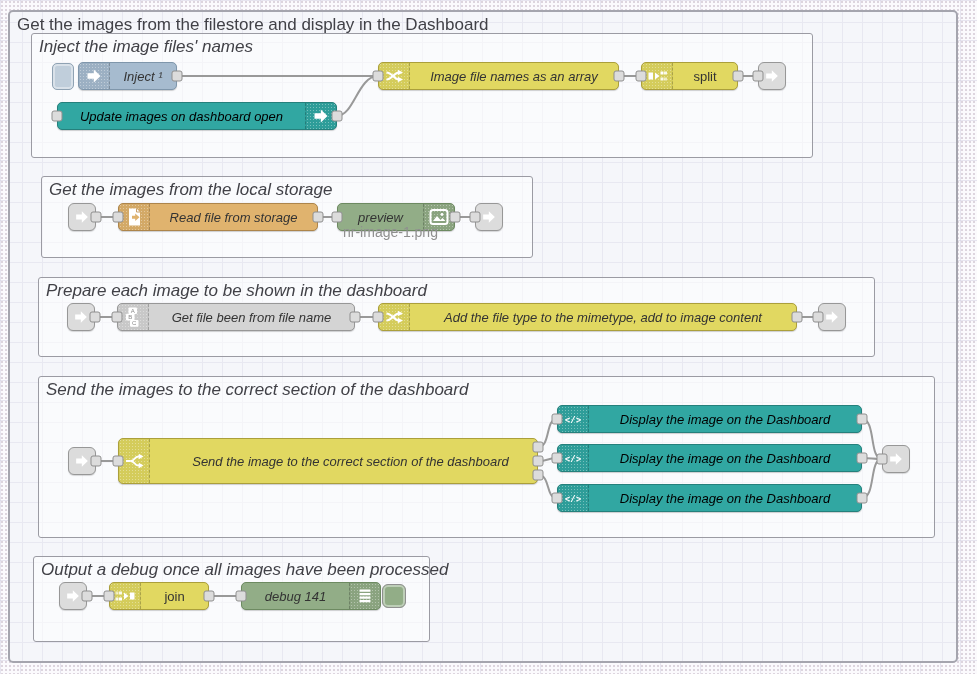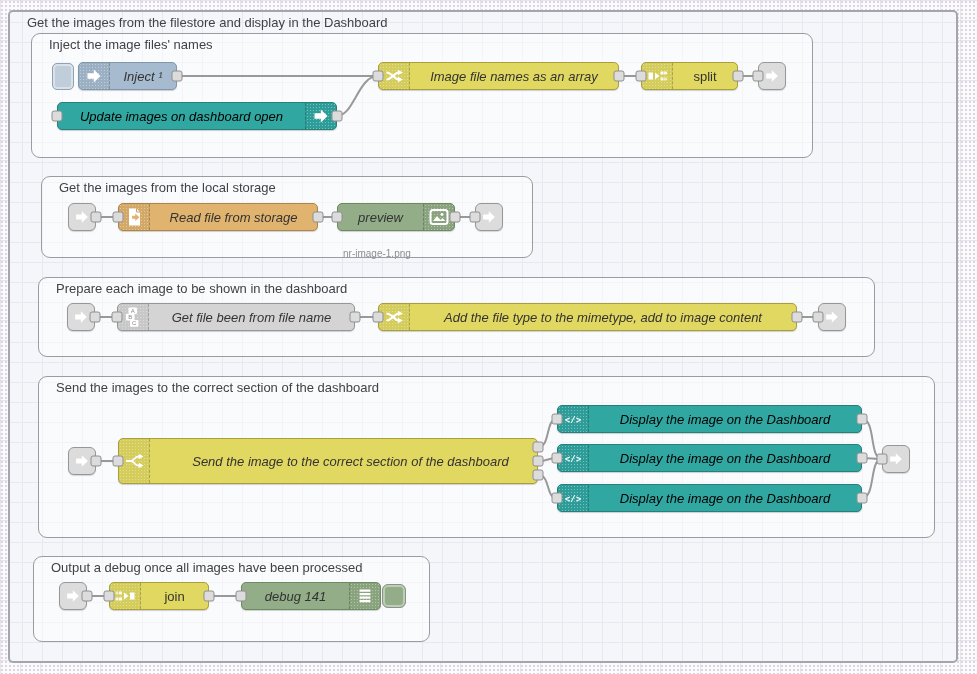--- a/index.html
+++ b/index.html
@@ -17,29 +17,30 @@
   #g-outer{
     left:8px;top:10px;width:950px;height:653px;
     border:2px solid #a5a5ae;border-radius:5px;
     background:
       linear-gradient(to right, #e8e8f1 1px, transparent 1px),
       linear-gradient(to bottom, #e8e8f1 1px, transparent 1px),
       #f5f6fa;
     background-size:20px 20px;background-position:12px 10px;
   }
   .group-inner{
-    border:1px solid #9b9ba3;border-radius:9px;
+    border:1px solid #9b9ba3;border-radius:3px;
     background:rgba(255,255,255,.5);
+    font-style:italic;
   }
   #g-a{left:31px;top:33px;width:782px;height:125px;}
   #g-b{left:41px;top:176px;width:492px;height:82px;}
   #g-c{left:38px;top:277px;width:837px;height:80px;}
   #g-d{left:38px;top:376px;width:897px;height:162px;}
   #g-e{left:33px;top:556px;width:397px;height:86px;}
-  .glabel{position:absolute;top:3px;left:17px;font-size:13px;color:#414147;white-space:nowrap;}
+  .glabel{position:absolute;top:3px;left:7px;font-size:17px;color:#414147;white-space:nowrap;}
 
   .node{
     position:absolute;height:28px;box-sizing:border-box;
     border:1px solid;border-radius:5px;display:flex;align-items:stretch;
     box-shadow:0 1px 1px rgba(0,0,0,.18);cursor:pointer;
   }
   .node .lbl{
     flex:1;display:flex;align-items:center;justify-content:center;
     font-size:13px;font-style:italic;color:#333;white-space:nowrap;padding:0 6px;overflow:hidden;
   }
@@ -93,21 +94,21 @@
   .btn-inject{
     position:absolute;left:52px;top:63px;width:22px;height:27px;box-sizing:border-box;
     background:#c0cedb;border:1px solid #8fa2b3;border-radius:5px;
     box-shadow:inset 0 0 0 2px rgba(255,255,255,.4);cursor:pointer;
   }
   .btn-debug{
     position:absolute;left:382px;top:584px;width:24px;height:24px;box-sizing:border-box;
     background:#92ad87;border:1px solid #8f8f8f;border-radius:6px;
     box-shadow:inset 0 0 0 2px rgba(255,255,255,.4);cursor:pointer;
   }
-  .status{position:absolute;left:343px;top:248px;font-size:10px;color:#8f8f8f;white-space:nowrap;}
+  .status{position:absolute;left:343px;top:224px;font-size:14px;color:#8f8f8f;white-space:nowrap;}
 
   #overlay{position:absolute;left:0;top:0;pointer-events:none;}
   .wire{stroke:#999;stroke-width:2;fill:none;}
   .port{fill:#dcdcdc;stroke:#8f8f8f;stroke-width:1;}
 </style>
 </head>
 <body>
 
 <div id="canvas">
 

